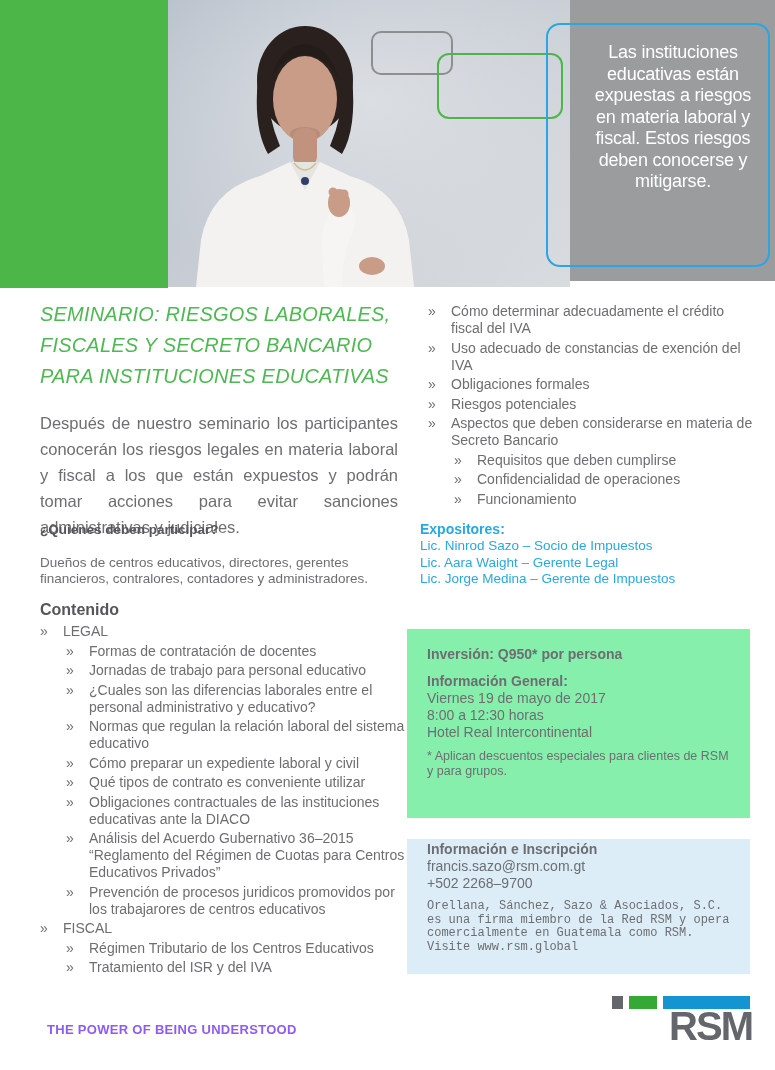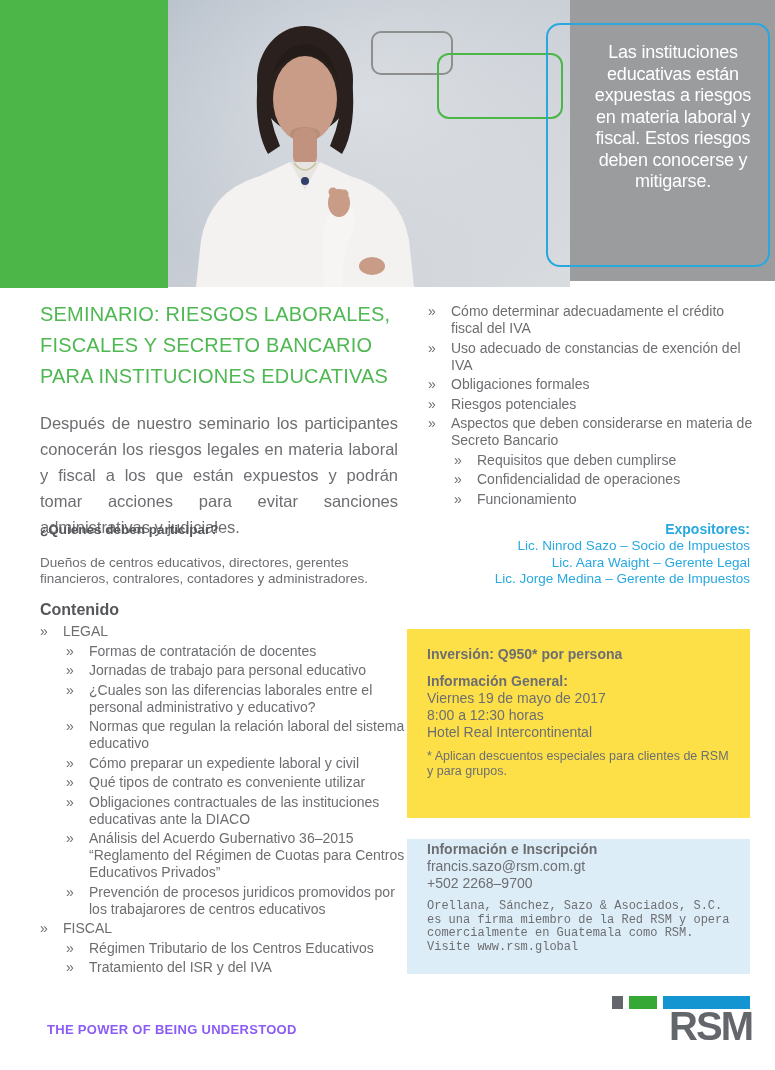--- a/index.html
+++ b/index.html
@@ -15,41 +15,41 @@
   .green-block{left:0;top:0;width:168px;height:288px;background:#4cb748;}
   .photo{left:168px;top:0;width:402px;height:287px;overflow:hidden;}
   .gray-box{left:570px;top:0;width:205px;height:281px;background:#9a9c9e;}
   .rect-outline{border-style:solid;background:transparent;}
   .rect-gray{left:371px;top:31px;width:78px;height:40px;border:2px solid #8e8e8e;border-radius:10px;}
   .rect-green{left:437px;top:53px;width:122px;height:62px;border:2px solid #4cb748;border-radius:12px;}
   .rect-blue{left:546px;top:23px;width:220px;height:240px;border:2px solid #29a8e0;border-radius:14px;}
   .quote{left:591px;top:42px;width:164px;color:#ffffff;font-size:18px;line-height:21.5px;letter-spacing:-0.2px;}
 
   
-  .title{left:40px;top:299px;width:360px;color:#4fb853;font-size:20px;line-height:31px;letter-spacing:0.2px;}
+  .title{left:40px;top:299px;width:360px;color:#4fb853;font-size:20px;line-height:31px;letter-spacing:0.2px;font-style:italic;}
   .intro{left:40px;top:410px;width:358px;color:#6d6e71;font-size:16.5px;line-height:26px;text-align:justify;}
   .who-title{left:40px;top:522px;color:#55565a;font-size:13.5px;font-weight:bold;}
   .who-text{left:40px;top:555px;width:362px;color:#6d6e71;font-size:13.5px;line-height:16px;}
   .contenido{left:40px;top:601px;color:#55565a;font-size:16px;font-weight:bold;}
   .left-list{left:40px;top:623px;width:365px;}
   .right-list{left:428px;top:303px;width:327px;}
 
   .li{display:flex;color:#6d6e71;font-size:14px;line-height:17px;margin-bottom:2.5px;}
   .li .bullet{flex:none;width:23px;}
   .li .txt{flex:1;}
   .li.lvl1{padding-left:0;}
   .li.lvl2{padding-left:26px;}
 
   
-  .expositores{left:420px;top:521px;width:330px;text-align:right;color:#29a8e0;}
+  .expositores{left:420px;top:521px;width:330px;color:#29a8e0;}
   .exp-title{font-size:14px;font-weight:bold;line-height:17px;}
   .exp-name{font-size:13.5px;line-height:16.5px;}
 
   
-  .box-green{left:407px;top:629px;width:343px;height:189px;background:#fde047;box-sizing:border-box;padding:17px 20px;}
+  .box-green{left:407px;top:629px;width:343px;height:189px;background:#86efac;box-sizing:border-box;padding:17px 20px;}
   .box-blue{left:407px;top:839px;width:343px;height:135px;background:#dcedf7;box-sizing:border-box;padding:2px 20px;}
   .box-green p,.box-blue p{margin:0;color:#6d6e71;font-size:14px;line-height:17px;}
   .bold-head{color:#55565a;font-weight:bold;}
   .spacer10{height:10px;}
   .spacer8{height:8px;}
   .note-small{font-size:12.5px !important;line-height:15px !important;}
   .legal-small{font-size:12px !important;line-height:13.5px !important;font-family:Liberation Mono, monospace;}
 
   
   .footer-tagline{left:47px;top:1022px;color:#8b5cf6;font-size:13px;font-weight:bold;letter-spacing:0.3px;}

